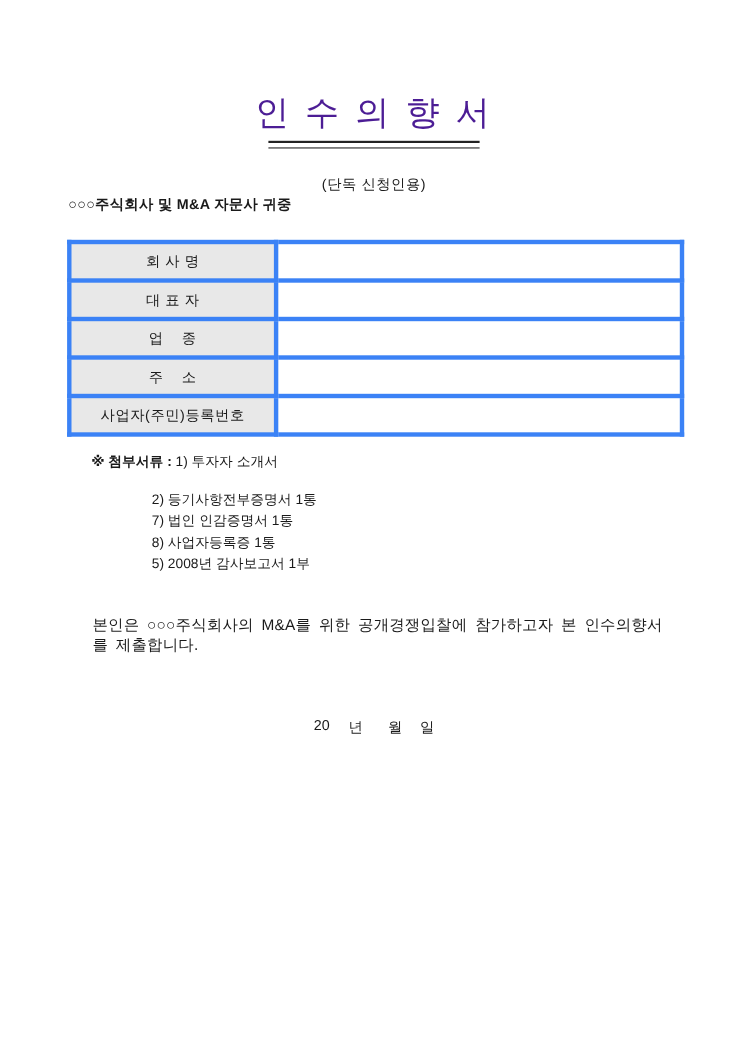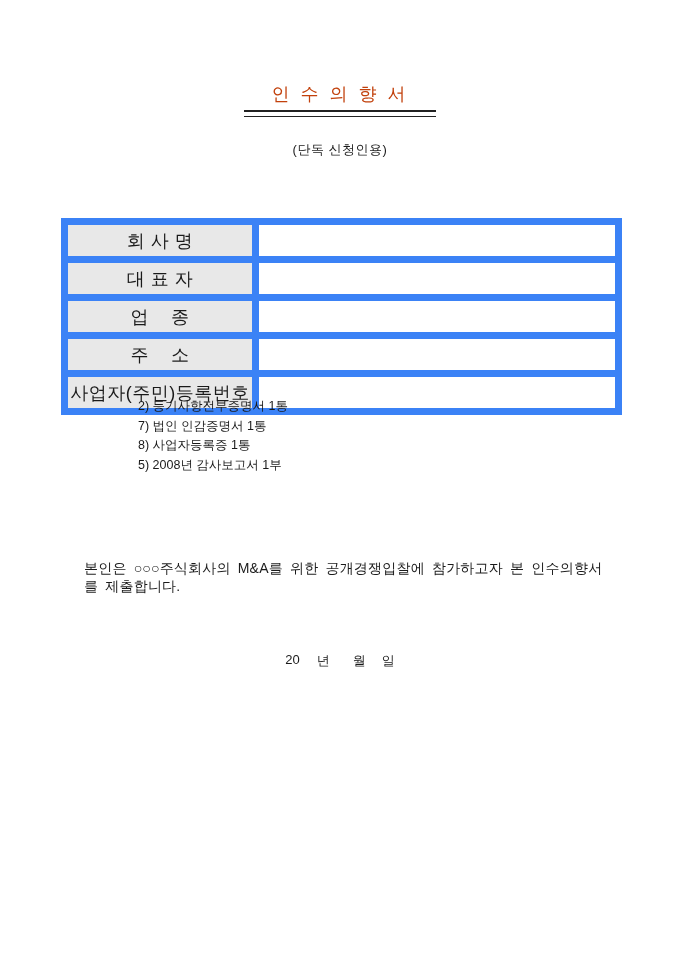--- a/index.html
+++ b/index.html
@@ -15,25 +15,25 @@
 
   
   .title-block {
     position: absolute;
     top: 82px;
     left: 0;
     width: 100%;
     text-align: center;
   }
   .doc-title {
-    font-size: 18px;
+    font-size: 31px;
     font-weight: 400;
     letter-spacing: 3px;
     white-space: pre;
-    color: #c2410c;
+    color: #4c1d95;
   }
   .title-underline {
     width: 192px;
     height: 4px;
     margin: 4px auto 0 auto;
     border-top: 2px solid #222222;
     border-bottom: 1px solid #222222;
   }
   .doc-subtitle {
     margin-top: 24px;
@@ -57,23 +57,23 @@
   .info-table {
     position: absolute;
     left: 61px;
     top: 218px;
     width: 561px;
     border-collapse: collapse;
     table-layout: fixed;
   }
   .info-table { border: 2px solid #333333; }
   .info-table td {
-    border: 7px solid #3b82f6;
+    border: 4px solid #3b82f6;
     height: 27px;
-    font-size: 18px;
+    font-size: 13px;
     padding: 2px;
   }
   .info-table td.label-cell {
     width: 180px;
     background: #e8e8e8;
     text-align: center;
     white-space: pre;
     letter-spacing: 0.5px;
   }
   .info-table td.value-cell {
@@ -141,20 +141,21 @@
 <body>
 
 <div class="page">
 
   <div class="title-block">
     <div class="doc-title">인 수 의 향 서</div>
     <div class="title-underline"></div>
     <div class="doc-subtitle">(단독 신청인용)</div>
   </div>
 
+  <div class="recipient">○○○주식회사 및 M&amp;A 자문사 귀중</div>
 
   <table class="info-table">
     <tbody>
       <tr>
         <td class="label-cell">회 사 명</td>
         <td class="value-cell"></td>
       </tr>
       <tr>
         <td class="label-cell">대 표 자</td>
         <td class="value-cell"></td>
@@ -168,20 +169,23 @@
         <td class="value-cell"></td>
       </tr>
       <tr>
         <td class="label-cell">사업자(주민)등록번호</td>
         <td class="value-cell"></td>
       </tr>
     </tbody>
   </table>
 
   <div class="attachments">
+    <div class="att-line">
+      <span class="att-heading">※ 첨부서류 : </span><span>1) 투자자 소개서</span>
+    </div>
     <div class="att-line att-indent">2) 등기사항전부증명서 1통</div>
     <div class="att-line att-indent">7) 법인 인감증명서 1통</div>
     <div class="att-line att-indent">8) 사업자등록증 1통</div>
     <div class="att-line att-indent">5) 2008년 감사보고서 1부</div>
   </div>
 
   <div class="statement">본인은 ○○○주식회사의 M&amp;A를 위한 공개경쟁입찰에 참가하고자 본 인수의향서를 제출합니다.</div>
 
   <div class="date-line">
     <span class="d-prefix">20</span>

